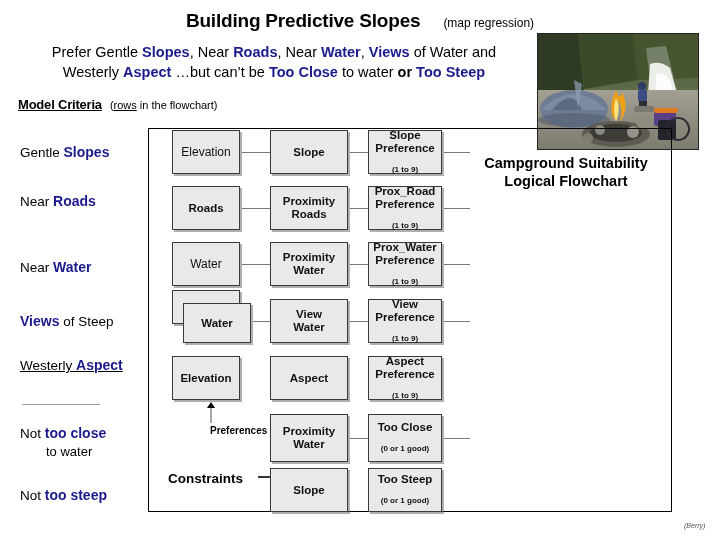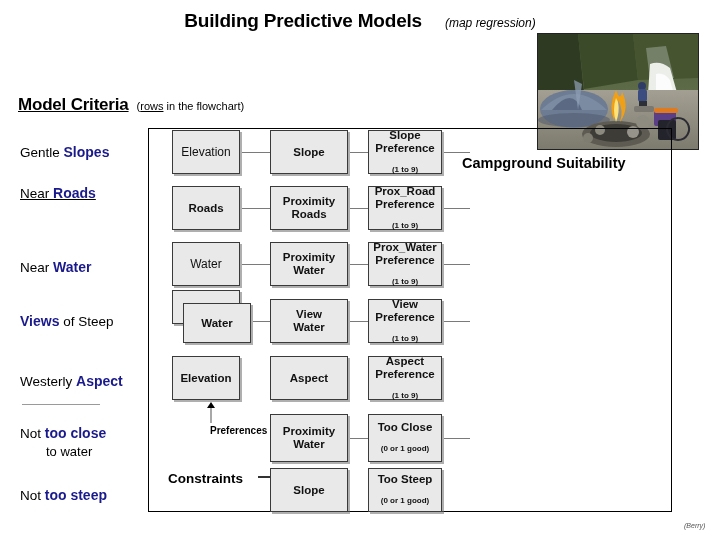--- a/index.html
+++ b/index.html
@@ -17,82 +17,82 @@
 
   
   #title-row {
     top: 10px; left: 0; width: 720px;
     text-align: center;
   }
   #title-main {
     font-size: 19px; font-weight: bold; letter-spacing: -0.2px;
   }
   #title-sub {
-    font-size: 12px; font-style: italic; font-weight: normal;
+    font-size: 12px; font-weight: normal;
     margin-left: 23px;
   }
 
   
   #intro {
     top: 42px; left: 14px; width: 520px;
     text-align: center;
     font-size: 14.5px;
     line-height: 20px;
   }
   #intro .hl { color: #1a1a8c; font-weight: bold; }
   #intro .em { font-weight: bold; }
 
   
   #criteria-head {
     top: 95px; left: 18px;
   }
   #criteria-title {
-    font-size: 17px; font-weight: bold;
+    font-size: 13px; font-weight: bold;
     text-decoration: underline;
     letter-spacing: -0.2px;
   }
   #criteria-note {
     font-size: 11px; margin-left: 8px;
   }
   #criteria-note u { text-decoration: underline; }
 
   
   .crit {
     left: 20px; width: 135px;
     font-size: 13.5px;
     line-height: 18px;
   }
   .crit .b { color: #1a1a8c; font-weight: bold; font-size: 14px; }
   .crit .sub { display:block; margin-left: 26px; font-size: 13px; }
   #crit-0 { top: 143px; }
-  #crit-1 { top: 184px; text-decoration: underline; }
+  #crit-1 { top: 192px; }
   #crit-2 { top: 258px; }
   #crit-3 { top: 312px; }
-  #crit-4 { top: 372px; }
+  #crit-4 { top: 356px; text-decoration: underline; }
   #crit-5 { top: 424px; }
   #crit-6 { top: 486px; }
   #crit-divider {
     top: 404px; left: 22px; width: 78px;
     border-top: 1px solid #9a9a9a;
     height: 0;
   }
 
   
   #flow-frame {
     top: 128px; left: 148px;
     width: 524px; height: 384px;
     border: 1.5px solid #000;
     box-sizing: border-box;
     background: transparent;
   }
 
   
   #flow-title {
     top: 154px; left: 462px; width: 208px;
-    text-align: left;
+    text-align: center;
     font-size: 14.5px; font-weight: bold;
     line-height: 18px;
   }
 
   
   #photo {
     top: 33px; left: 537px;
     width: 160px; height: 115px;
     border: 1px solid #222;
     overflow: hidden;
@@ -159,25 +159,26 @@
   #credit {
     top: 522px; left: 684px;
     font-size: 7px; color: #555;
     font-style: italic;
   }
 </style>
 </head>
 <body>
 
 <div class="abs" id="title-row">
-  <span id="title-main">Building Predictive Models</span><span id="title-sub">(map regression)</span>
+  <span id="title-main">Building Predictive Slopes</span><span id="title-sub">(map regression)</span>
 </div>
 
 <div class="abs" id="intro">
-  <br>
+  <span><span>Prefer Gentle </span><span class="hl">Slopes</span><span>, Near </span><span class="hl">Roads</span><span>, Near </span><span class="hl">Water</span><span>, </span><span class="hl">Views</span><span> of Water and</span></span><br>
+  <span><span>Westerly </span><span class="hl">Aspect</span><span> …but can’t be </span><span class="hl">Too Close</span><span> to water </span><span class="em">or</span><span class="hl"> Too Steep</span></span>
 </div>
 
 <div class="abs" id="criteria-head">
   <span id="criteria-title">Model Criteria</span><span id="criteria-note"><span>(</span><u>rows</u><span> in the flowchart)</span></span>
 </div>
 
 <div class="abs crit" id="crit-0">
   <span>Gentle </span><span class="b">Slopes</span><span></span>
 </div>
 <div class="abs crit" id="crit-1">
@@ -241,20 +242,21 @@
     <rect x="100" y="55" width="9" height="13" rx="3" fill="#3a4c80"></rect>
     <rect x="101" y="67" width="8" height="6" fill="#2d2f38"></rect>
     <rect x="96" y="72" width="20" height="6" rx="2" fill="#7a7870"></rect>
   </svg>
 </div>
 
 <div class="abs" id="flow-frame"></div>
 
 <div class="abs" id="flow-title">
   <span>Campground Suitability</span><br>
+  <span>Logical Flowchart</span>
 </div>
 
 <div class="abs conn" style="top:152px;left:242px;width:28px;"></div>
 <div class="abs conn" style="top:152px;left:350px;width:18px;"></div>
 <div class="abs stub" style="top:152px;left:444px;width:26px;"></div>
 <div class="abs nbox plain col-a" style="top:130px;">
   <span>Elevation</span>
 </div>
 <div class="abs nbox col-b" style="top:130px;">
   <span>Slope</span>

